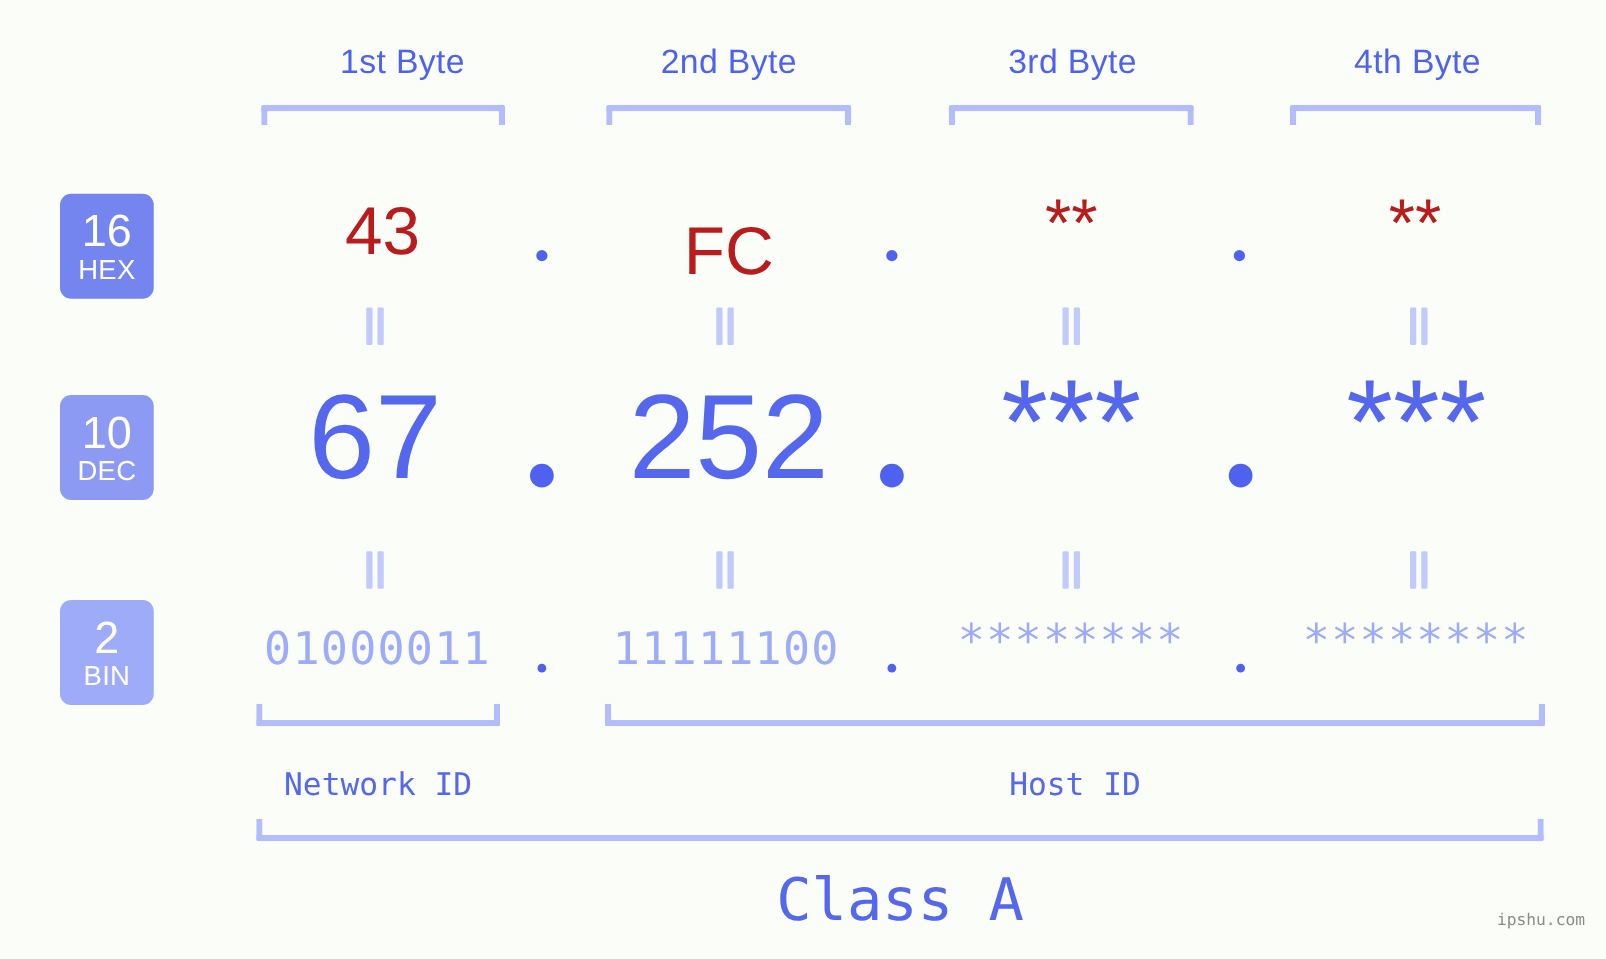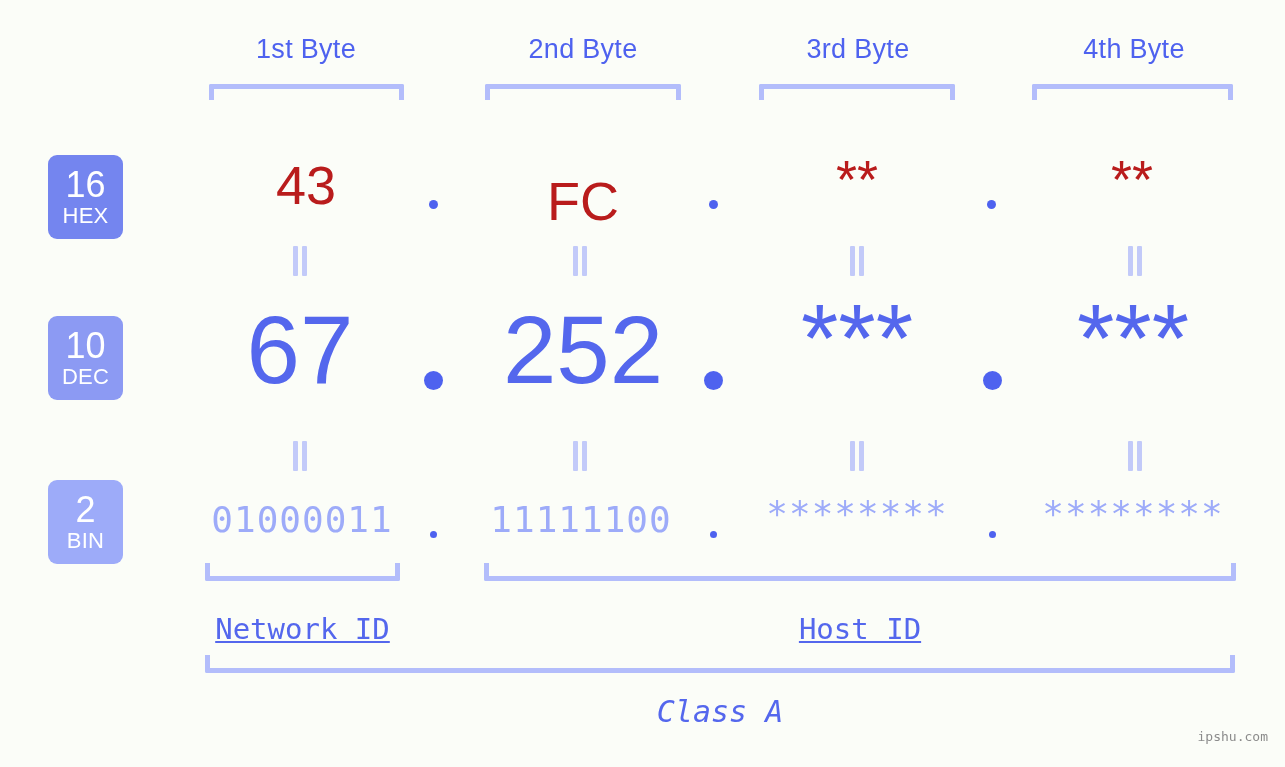--- a/index.html
+++ b/index.html
@@ -134,40 +134,40 @@
   .eqmark span.b2 { left: 10px; }
 
   
   .section-label {
     position: absolute;
     font-family: "DejaVu Sans Mono", monospace;
     color: #5467ed;
     white-space: nowrap;
     line-height: 1;
   }
-  .id-label { font-size: 29px; text-decoration: underline; }
-  .class-label { font-size: 30px; font-style: italic; }
+  .id-label { font-size: 25px; }
+  .class-label { font-size: 47px; }
 
   
   .watermark {
     position: absolute;
     right: 17px;
     bottom: 23px;
     font-family: "DejaVu Sans Mono", monospace;
     font-size: 13px;
     color: #8b8b8b;
     letter-spacing: 0px;
   }
 </style>
 </head>
 <body>
 
 <div id="stage">
 
-  <div class="byte-head" style="left:208px; top:36px; width:196px;">1st Byte</div>
+  <div class="byte-head" style="left:224px; top:36px; width:196px;">1st Byte</div>
   <div class="byte-head" style="left:485px; top:36px; width:196px;">2nd Byte</div>
   <div class="byte-head" style="left:760px; top:36px; width:196px;">3rd Byte</div>
   <div class="byte-head" style="left:1036px; top:36px; width:196px;">4th Byte</div>
 
   <div class="bracket-top" style="left:209px; top:84px; width:195px;"></div>
   <div class="bracket-top" style="left:485px; top:84px; width:196px;"></div>
   <div class="bracket-top" style="left:759px; top:84px; width:196px;"></div>
   <div class="bracket-top" style="left:1032px; top:84px; width:201px;"></div>
 
   <div class="badge badge-hex">

